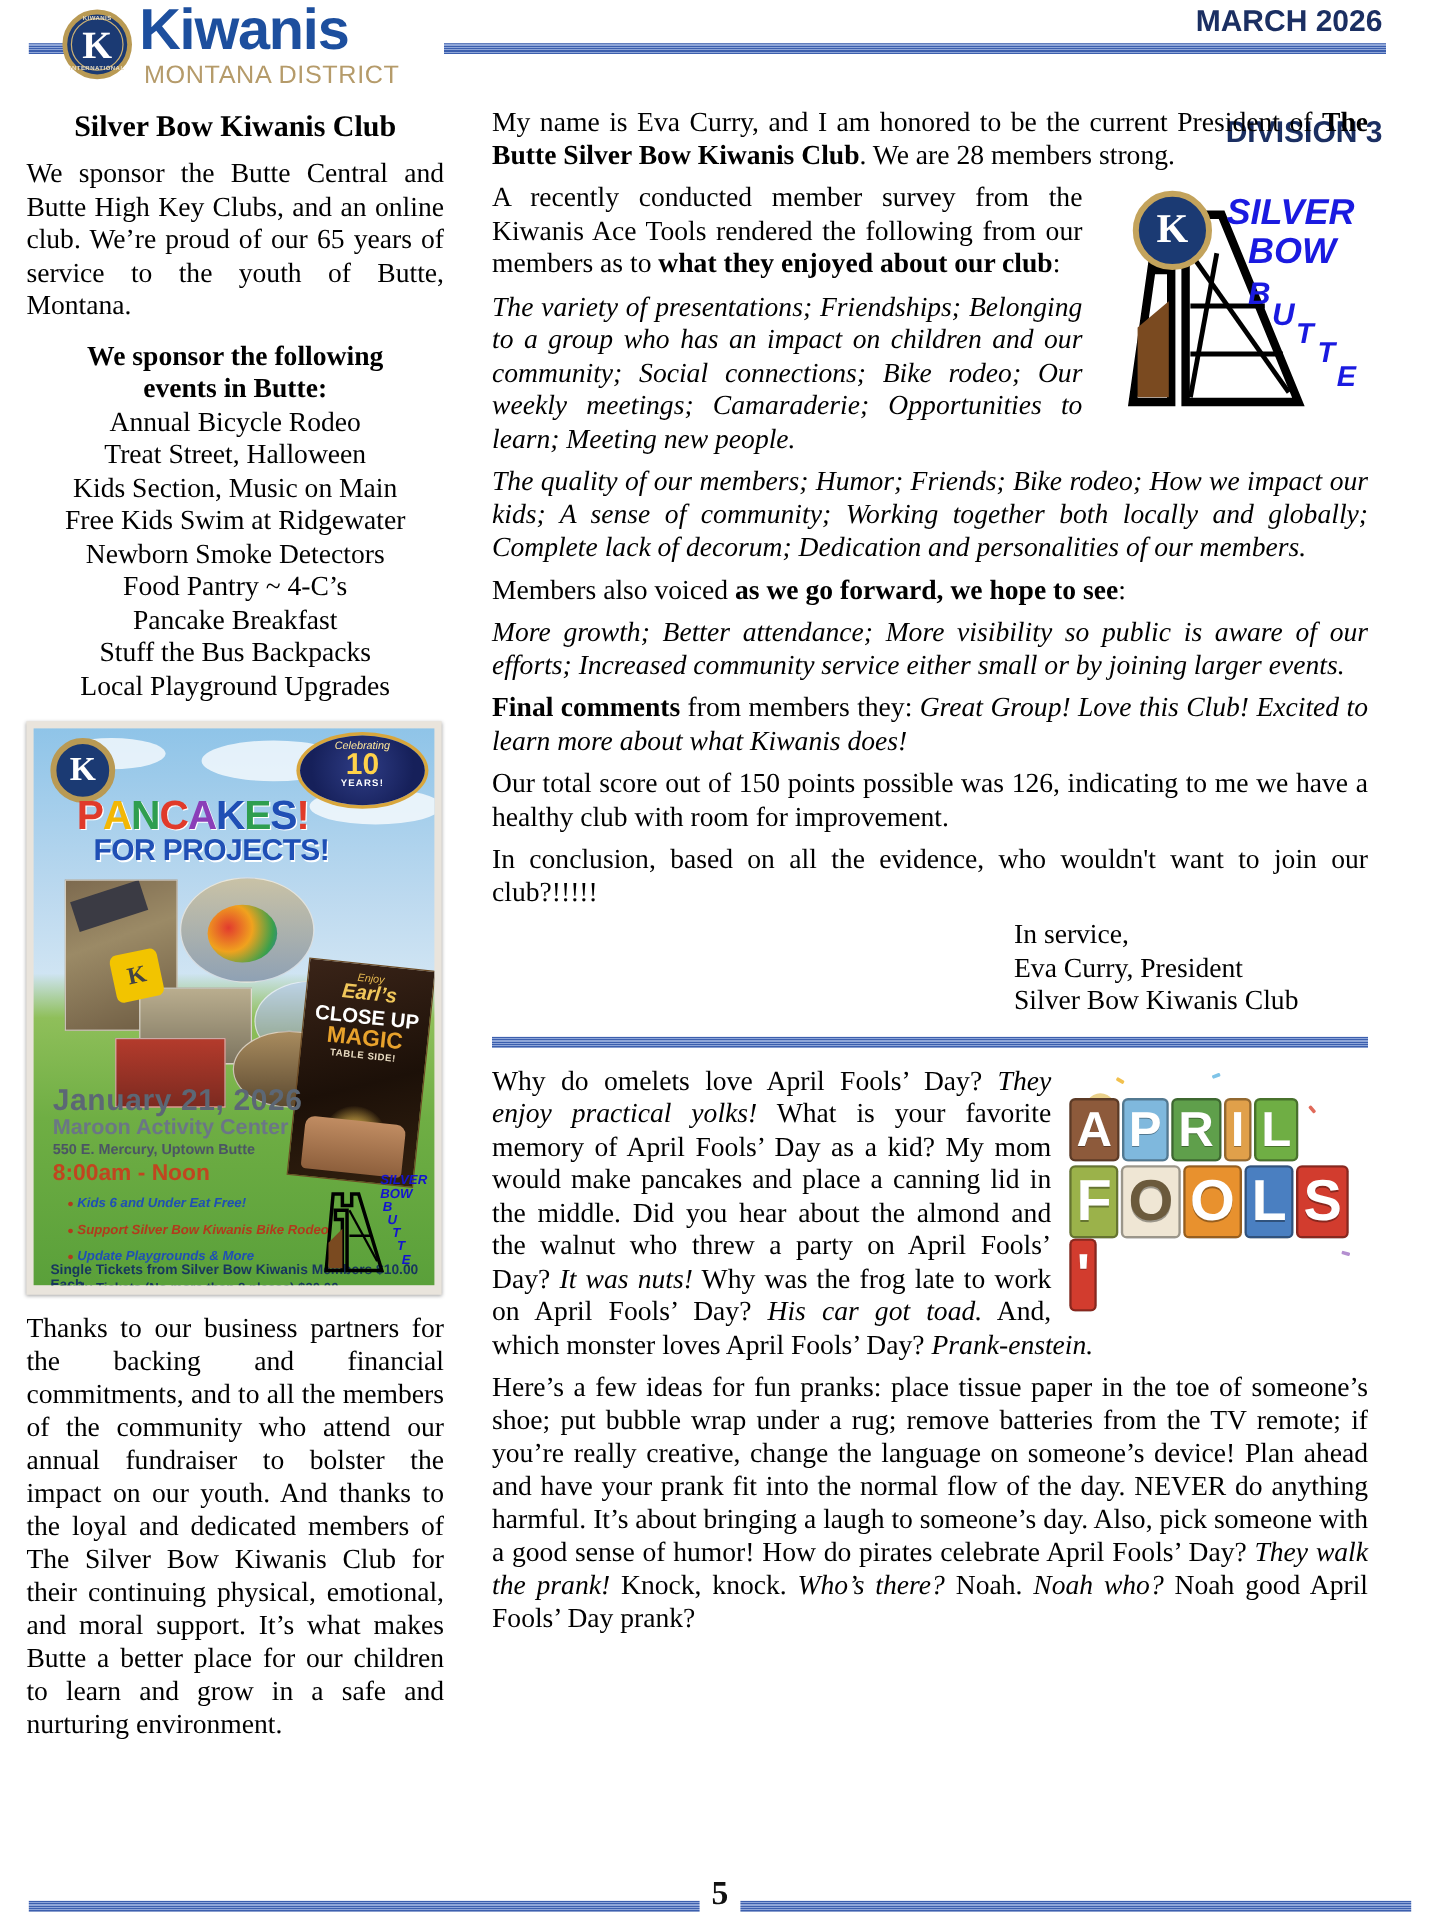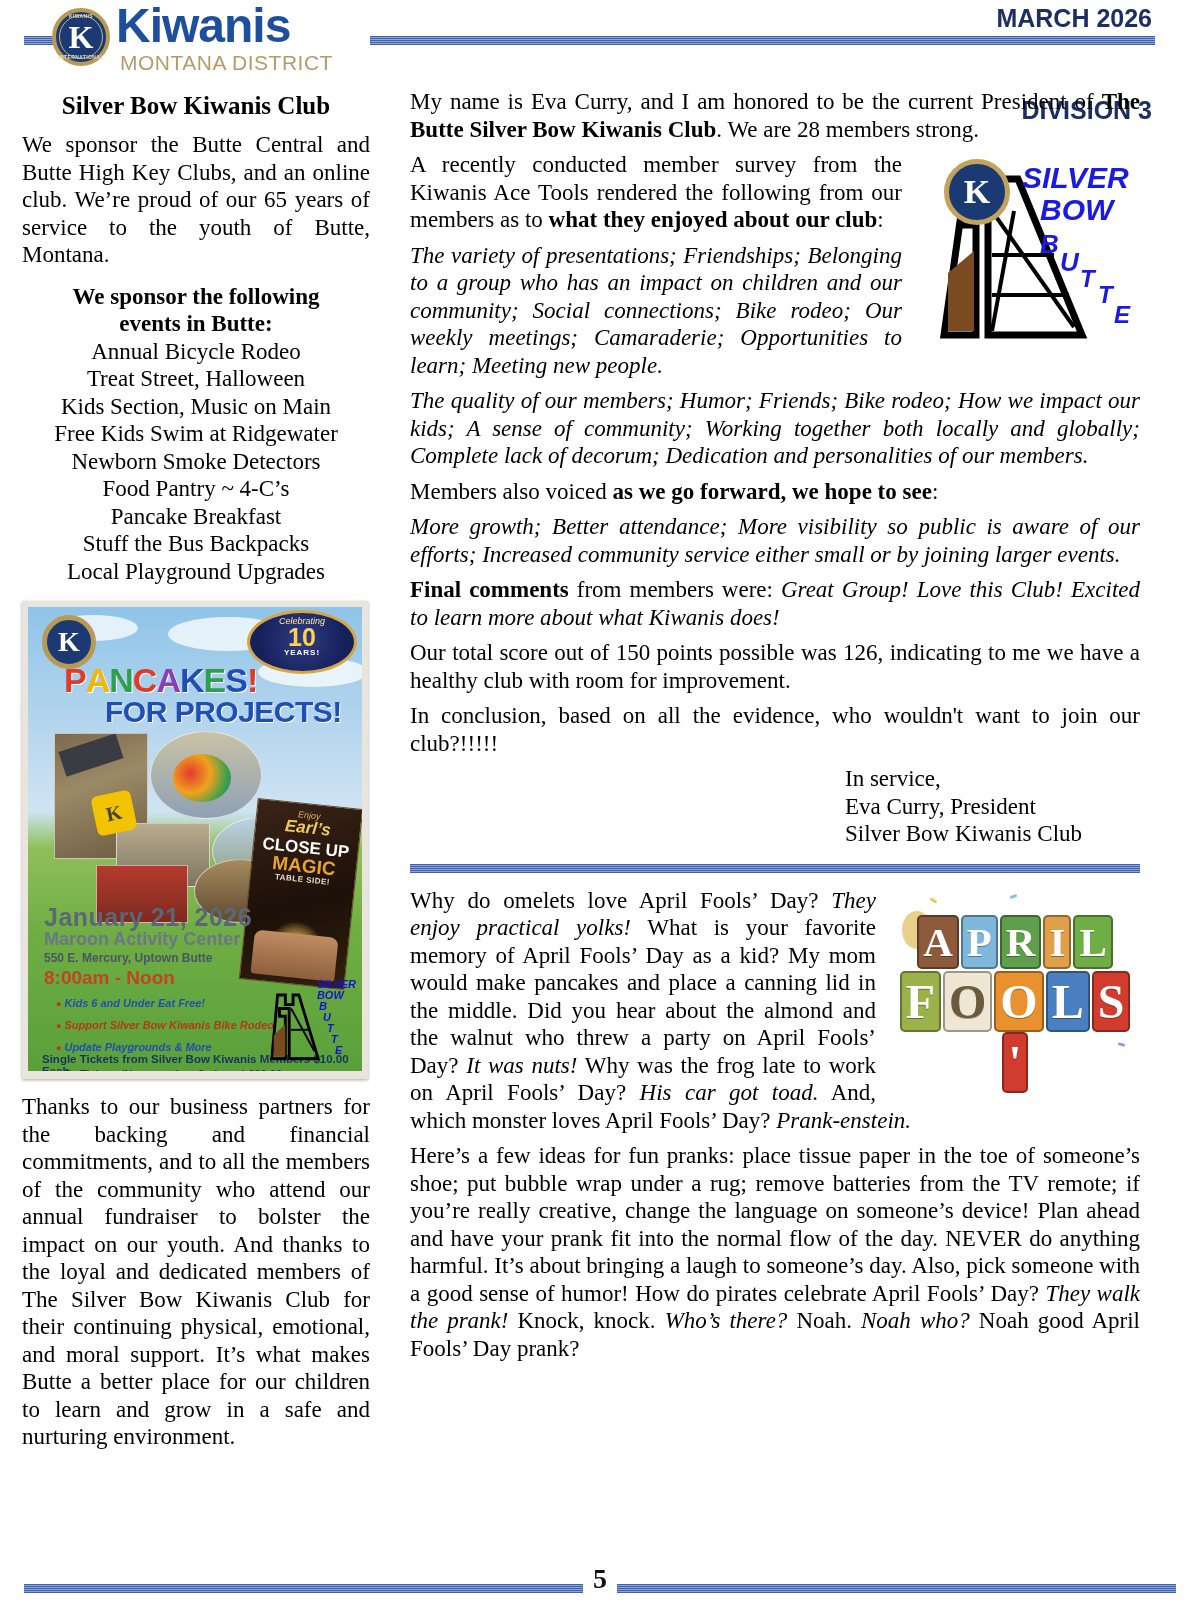--- a/index.html
+++ b/index.html
@@ -100,21 +100,21 @@
   .fl-celebrate .c2{font-size:25px;font-weight:bold;line-height:22px;color:#ffd24a;}
   .fl-celebrate .c3{font-size:8px;font-weight:bold;letter-spacing:1px;color:#ffffff;}
   .fl-pancakes{
     position:absolute;left:36px;top:54px;font-family:"Liberation Sans",sans-serif;
     font-weight:bold;font-size:34px;letter-spacing:-1px;
     text-shadow:1px 1px 0 #fff;
   }
   .fl-pancakes span{display:inline-block;}
   .fl-projects{
     position:absolute;left:50px;top:88px;font-family:"Liberation Sans",sans-serif;
-    font-weight:bold;font-size:30px;color:#1f4fb5;letter-spacing:-.5px;text-shadow:1px 1px 0 #fff;margin-left:27px;
+    font-weight:bold;font-size:25px;color:#1f4fb5;letter-spacing:-.5px;text-shadow:1px 1px 0 #fff;
   }
   .ph{position:absolute;overflow:hidden;border:1px solid rgba(255,255,255,.6);}
   .ph1{left:26px;top:126px;width:92px;height:124px;background:linear-gradient(160deg,#7d6a4f,#9b8a66 40%,#6d5b42);}
   .ph1:after{content:"";position:absolute;left:6px;top:8px;width:60px;height:26px;background:#3b3b44;transform:rotate(-18deg);}
   .ph2{left:122px;top:124px;width:110px;height:86px;border-radius:50%;background:linear-gradient(180deg,#c9c2a6,#8fa1b4);}
   .ph2:after{content:"";position:absolute;left:22px;top:22px;width:58px;height:48px;border-radius:50%;
     background:radial-gradient(circle at 30% 40%,#e23b2e,#f0a21e 40%,#39a04c 75%,#2f6fc4);}
   .ph3{left:88px;top:216px;width:92px;height:62px;background:linear-gradient(180deg,#b9ad8e,#7d7560);}
   .ph4{left:184px;top:210px;width:96px;height:66px;border-radius:50%;background:linear-gradient(180deg,#bcd2e6,#8a9e7c);}
   .ph5{left:68px;top:258px;width:90px;height:56px;background:linear-gradient(180deg,#b43b2c,#7c2a20);}
@@ -177,22 +177,22 @@
   .w-silver{left:108px;top:6px;font-size:30px;}
   .w-bow{left:126px;top:38px;font-size:30px;}
   .w-b{left:126px;top:74px;font-size:26px;}
   .w-u{left:146px;top:92px;font-size:26px;}
   .w-t1{left:166px;top:110px;font-size:24px;}
   .w-t2{left:184px;top:126px;font-size:24px;}
   .w-e{left:200px;top:146px;font-size:24px;}
 
   
   .af-graphic{float:right;width:250px;height:205px;margin:6px 0 4px 14px;position:relative;}
-  .af-row{position:absolute;left:0;width:100%;text-align:center;
-    font-family:Liberation Serif, serif;font-weight:bold;}
+  .af-row{position:absolute;left:0;width:100%;text-align:left;
+    font-family:Liberation Sans, sans-serif;font-weight:bold;}
   .af-row span{display:inline-block;margin:0 1px;border-radius:5px;padding:1px 4px;
     color:#fff;text-shadow:0 1px 0 rgba(0,0,0,.35);border:2px solid rgba(0,0,0,.35);}
   .af-r1{top:22px;font-size:41px;}
   .af-r2{top:78px;font-size:48px;}
   .af-r3{top:140px;font-size:46px;}
   .balloon{position:absolute;left:12px;top:18px;width:30px;height:38px;border-radius:50%;background:#e9d08a;}
   .conf{position:absolute;width:7px;height:3px;border-radius:1px;}
 
   
   .divider{
@@ -370,21 +370,21 @@
       </p>
 
       <p class="just">
         <span>Members also voiced </span><b class="bd">as we go forward, we hope to see</b><span>:</span>
       </p>
       <p class="just">
         <i class="it">More growth; Better attendance; More visibility so public is aware of our efforts; Increased community service either small or by joining larger events.</i>
       </p>
 
       <p class="just">
-        <b class="bd">Final comments</b><span> from members were: </span><i class="it">Great Group! Love this Club! Excited to learn more about what Kiwanis does!</i>
+        <b class="bd">Final comments</b><span> from members they: </span><i class="it">Great Group! Love this Club! Excited to learn more about what Kiwanis does!</i>
       </p>
 
       <p class="just">Our total score out of 150 points possible was 126, indicating to me we have a healthy club with room for improvement.</p>
       <p class="just">In conclusion, based on all the evidence, who wouldn't want to join our club?!!!!!</p>
 
       <div class="sign">
         <div>In service,</div>
         <div>Eva Curry, President</div>
         <div>Silver Bow Kiwanis Club</div>
       </div>

